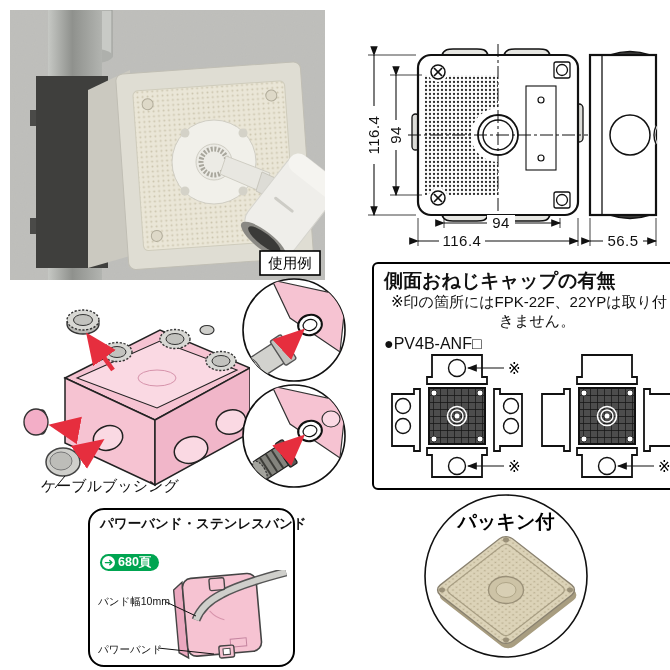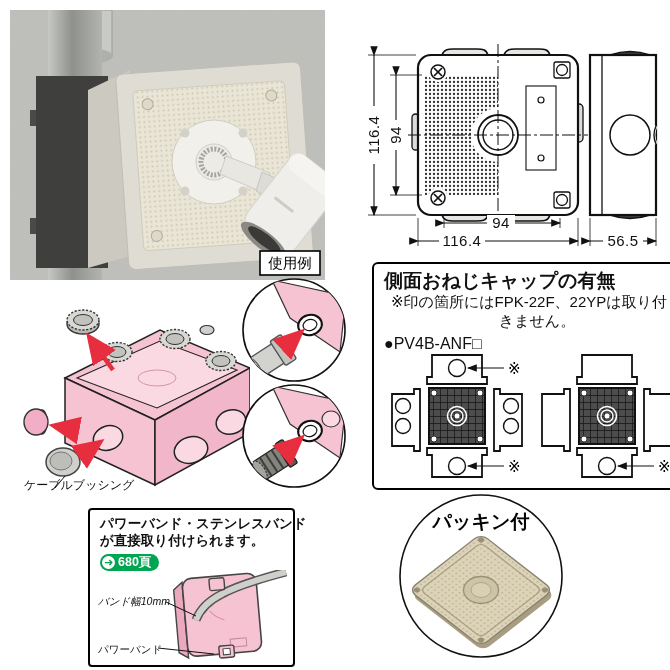--- a/index.html
+++ b/index.html
@@ -15,39 +15,39 @@
   
   #cap-box{left:348px;top:262px;width:314px;height:228px;border:2.5px solid #000;
            border-radius:6px;box-sizing:border-box;padding:6px 10px 4px 10px;background:#fff;margin-left:24px;}
   #cap-title{font-size:19px;font-weight:bold;line-height:1.2;}
   .cap-note{font-size:15px;line-height:1.25;text-align:center;}
   .cap-note.ind{padding-left:16px;}
   #cap-products{display:flex;margin-top:5px;font-size:16px;flex-direction:column;}
   #cap-products .prod{width:50%;}
   
   #exploded{left:5px;top:290px;width:245px;height:205px;}
-  #bushing-label{left:24px;top:477px;font-size:12px;}
+  #bushing-label{left:41px;top:477px;font-size:15px;}
   
   #callouts{left:238px;top:276px;width:112px;height:212px;}
   
   #band-box{left:88px;top:508px;width:207px;height:159px;border:2px solid #000;
-            border-radius:4px;box-sizing:border-box;background:#fff;}
+            border-radius:16px;box-sizing:border-box;background:#fff;}
   .band-line{position:absolute;left:10px;font-size:13.5px;font-weight:bold;white-space:nowrap;}
   #band-line1{top:5px;}
   #band-line2{top:22px;}
   #band-badge{position:absolute;left:10px;top:44px;height:17px;border-radius:9px;
               background:#00a551;color:#fff;font-size:12.5px;font-weight:bold;
               display:flex;align-items:center;padding:0 8px 0 2px;gap:3px;}
   #band-badge .bcirc{width:13px;height:13px;border-radius:50%;background:#fff;color:#00a551;
               font-size:11px;line-height:13px;text-align:center;font-weight:bold;}
   .band-small{position:absolute;left:8px;font-size:10.5px;white-space:nowrap;}
-  #band-width-label{top:85px;font-style:italic;}
+  #band-width-label{top:85px;}
   #band-hole-label{top:133px;}
   
-  #packing{left:395px;top:490px;width:176px;height:176px;}
+  #packing{left:420px;top:490px;width:176px;height:176px;}
   .pk-title{font-size:19px;font-weight:bold;}
 </style>
 </head>
 <body>
 
 <div class="abs" id="photo">
 <svg width="315" height="270" viewBox="0 0 315 270">
   <defs>
     <filter id="grain">
           <feTurbulence type="fractalNoise" baseFrequency="0.9" numOctaves="2" result="n"></feTurbulence>
@@ -381,21 +381,20 @@
         <ellipse cx="19" cy="183" rx="5" ry="11" fill="#a4a49e" stroke="#333" stroke-width="1.2" stroke-dasharray="2 1.4"></ellipse>
       </g>
       <line x1="50" y1="174" x2="62" y2="163" stroke="#e62e3e" stroke-width="4.5" marker-end="url(#arrR2)"></line>
     </g>
   </g>
 </svg>
 </div>
 
 <div class="abs" id="band-box">
   <div class="band-line" id="band-line1">パワーバンド・ステンレスバンド</div>
-  <div class="band-line" id="band-line2">が直接取り付けられます。</div>
   <div id="band-badge">
     <span class="bcirc">➜</span>
     <span>680頁</span>
   </div>
   <svg class="abs" style="left:0;top:60px;" width="203" height="95" viewBox="0 0 203 95">
     <g transform="rotate(-5 130 45)">
       <polygon points="86,16 95,9 95,85 86,79" fill="#eba8bf" stroke="#444" stroke-width="1.4"></polygon>
       <rect x="95" y="6" width="74" height="78" rx="9" fill="#f6c3d2" stroke="#444" stroke-width="1.6"></rect>
       <path d="M120,40 q6,8 14,10" fill="none" stroke="#d693ab" stroke-width="1"></path>
       <rect x="138" y="70" width="16" height="8" fill="none" stroke="#c585a0" stroke-width="1"></rect>

